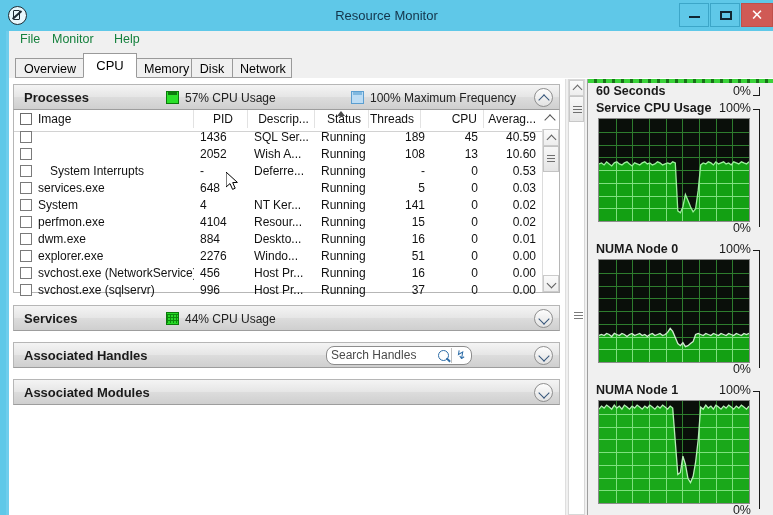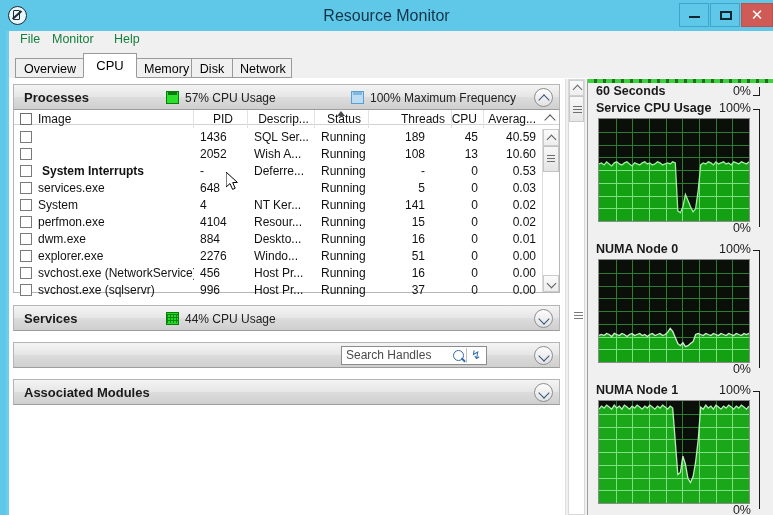--- a/index.html
+++ b/index.html
@@ -18,21 +18,21 @@
 
   
   .titlebar {
     position: absolute; left: 0; top: 0; width: 773px; height: 31px;
     background: #5fc8e8;
     box-sizing: border-box;
   }
   .title-text {
     position: absolute; left: 0; top: 0; width: 773px; height: 31px;
     line-height: 31px; text-align: center;
-    font-size: 16px; color: #13344a;
+    font-size: 13px; color: #13344a;
   }
   .app-icon {
     position: absolute; left: 8px; top: 6px; width: 19px; height: 19px;
     border-radius: 50%;
     border: 1.6px solid #1d2b33;
     background: #e8f7fc;
     box-sizing: border-box;
   }
   .app-icon::after {
     content: "";
@@ -206,21 +206,21 @@
 
   
   .proc-body {
     position: relative;
     background: #ffffff;
     border: 1px solid #b6b6b6;
     border-top: none;
     box-sizing: border-box;
   }
   .colhead {
-    position: relative; height: 15px;
+    position: relative; height: 22px;
     background: #ffffff;
     border-bottom: 1px solid #d2d2d2;
     box-sizing: border-box;
   }
   .ch {
     position: absolute; top: 0; height: 18px; line-height: 18px;
     font-size: 12px; color: #111;
     border-right: 1px solid #e2e2e2;
     box-sizing: border-box;
   }
@@ -444,21 +444,21 @@
 
         <div class="proc-body" style="height:183px;">
 
           <div class="colhead">
             <div class="ch l" style="left:0; width:180px; padding-left:24px;">Image</div>
             <span class="ch-check"></span>
             <div class="ch c" style="left:180px; width:54px;">PID</div>
             <div class="ch c" style="left:234px; width:67px;">Descrip...</div>
             <div class="ch c" style="left:301px; width:54px;">Status</div>
             <span class="sortmark" style="left:323px;"></span>
-            <div class="ch r" style="left:376px; width:62px;">Threads</div>
+            <div class="ch r" style="left:345px; width:62px;">Threads</div>
             <div class="ch r" style="left:417px; width:53px;">CPU</div>
             <div class="ch r" style="left:470px; width:58px; border-right:none;">Averag...</div>
             <div class="ch" style="left:528px; width:17px; border-right:none;">
               <span style="position:absolute;left:4px;top:6px;width:7px;height:7px;border-left:1.4px solid #555;border-bottom:1.4px solid #555;transform:rotate(135deg);"></span>
             </div>
           </div>
 
           <div id="proc-rows" style="position:absolute;left:0;top:19px;width:528px;">
               <div class="prow" style="top: 0px; position: absolute; left: 0px; width: 528px;">
                 <span class="row-check"></span>
@@ -473,21 +473,21 @@
                 <span class="row-check"></span>
                 <div class="pcell l" style="left: 180px; width: 54px; padding-left: 6px;">2052</div>
                 <div class="pcell l" style="left: 234px; width: 67px; padding-left: 6px;">Wish A...</div>
                 <div class="pcell l" style="left: 301px; width: 54px; padding-left: 6px;">Running</div>
                 <div class="pcell r" style="left: 355px; width: 62px;">108</div>
                 <div class="pcell r" style="left: 417px; width: 53px;">13</div>
                 <div class="pcell r" style="left: 470px; width: 58px;">10.60</div>
               </div>
               <div class="prow" style="top: 34px; position: absolute; left: 0px; width: 528px;">
                 <span class="row-check"></span>
-                <div class="pcell l" style="left: 4px; width: 180px; padding-left: 24px; font-weight: bold;">System Interrupts</div>
+                <div class="pcell l" style="left: 12px; width: 180px; padding-left: 24px;">System Interrupts</div>
                 <div class="pcell l" style="left: 180px; width: 54px; padding-left: 6px;">-</div>
                 <div class="pcell l" style="left: 234px; width: 67px; padding-left: 6px;">Deferre...</div>
                 <div class="pcell l" style="left: 301px; width: 54px; padding-left: 6px;">Running</div>
                 <div class="pcell r" style="left: 355px; width: 62px;">-</div>
                 <div class="pcell r" style="left: 417px; width: 53px;">0</div>
                 <div class="pcell r" style="left: 470px; width: 58px;">0.53</div>
               </div>
               <div class="prow" style="top: 51px; position: absolute; left: 0px; width: 528px;">
                 <span class="row-check"></span>
                 <div class="pcell l" style="left: 0px; width: 180px; padding-left: 24px;">services.exe</div>
@@ -580,21 +580,22 @@
           <span class="mini-icon green2" style="left:152px;"></span>
           <span class="sec-stat" style="left:171px;">44% CPU Usage</span>
           <span class="chev down">
               <span class="arrow"></span>
             </span>
         </div>
       </div>
 
       <div class="section" style="top:263px;">
         <div class="sec-header">
-          <div class="searchbox" style="left:327px;">
+          <span class="sec-title">Associated Handles</span>
+          <div class="searchbox" style="left:312px;border-radius:8px;">
             <span class="search-ph">Search Handles</span>
             <span class="search-glass"></span>
             <span class="search-sep"></span>
             <span class="search-refresh">↯</span>
           </div>
           <span class="chev down">
               <span class="arrow"></span>
             </span>
         </div>
       </div>

